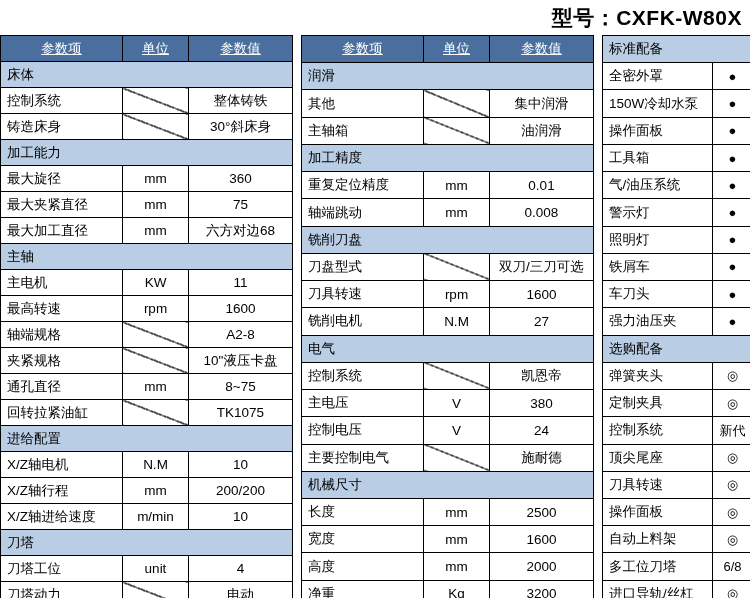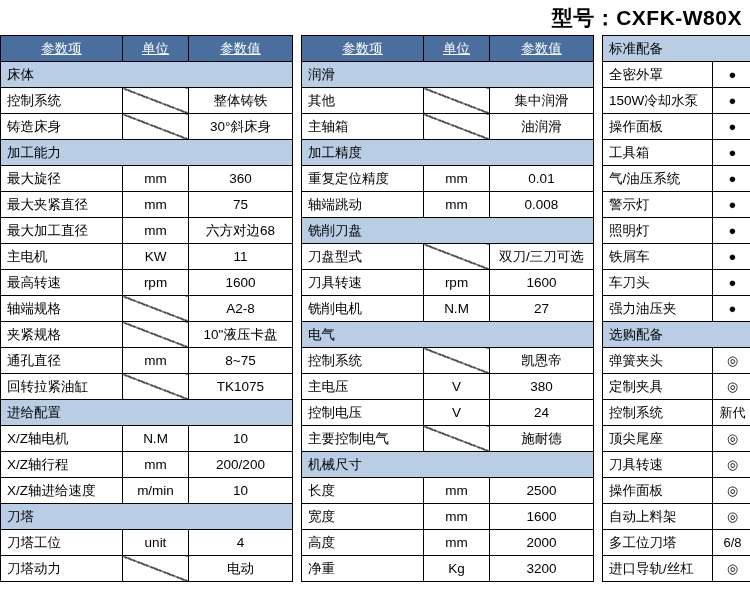--- a/index.html
+++ b/index.html
@@ -118,20 +118,23 @@
         <tr>
           <td class="l">最大夹紧直径</td>
           <td>mm</td>
           <td>75</td>
         </tr>
         <tr>
           <td class="l">最大加工直径</td>
           <td>mm</td>
           <td>六方对边68</td>
         </tr>
+        <tr class="section">
+          <td class="l" colspan="3">主轴</td>
+        </tr>
         <tr>
           <td class="l">主电机</td>
           <td>KW</td>
           <td>11</td>
         </tr>
         <tr>
           <td class="l">最高转速</td>
           <td>rpm</td>
           <td>1600</td>
         </tr>

